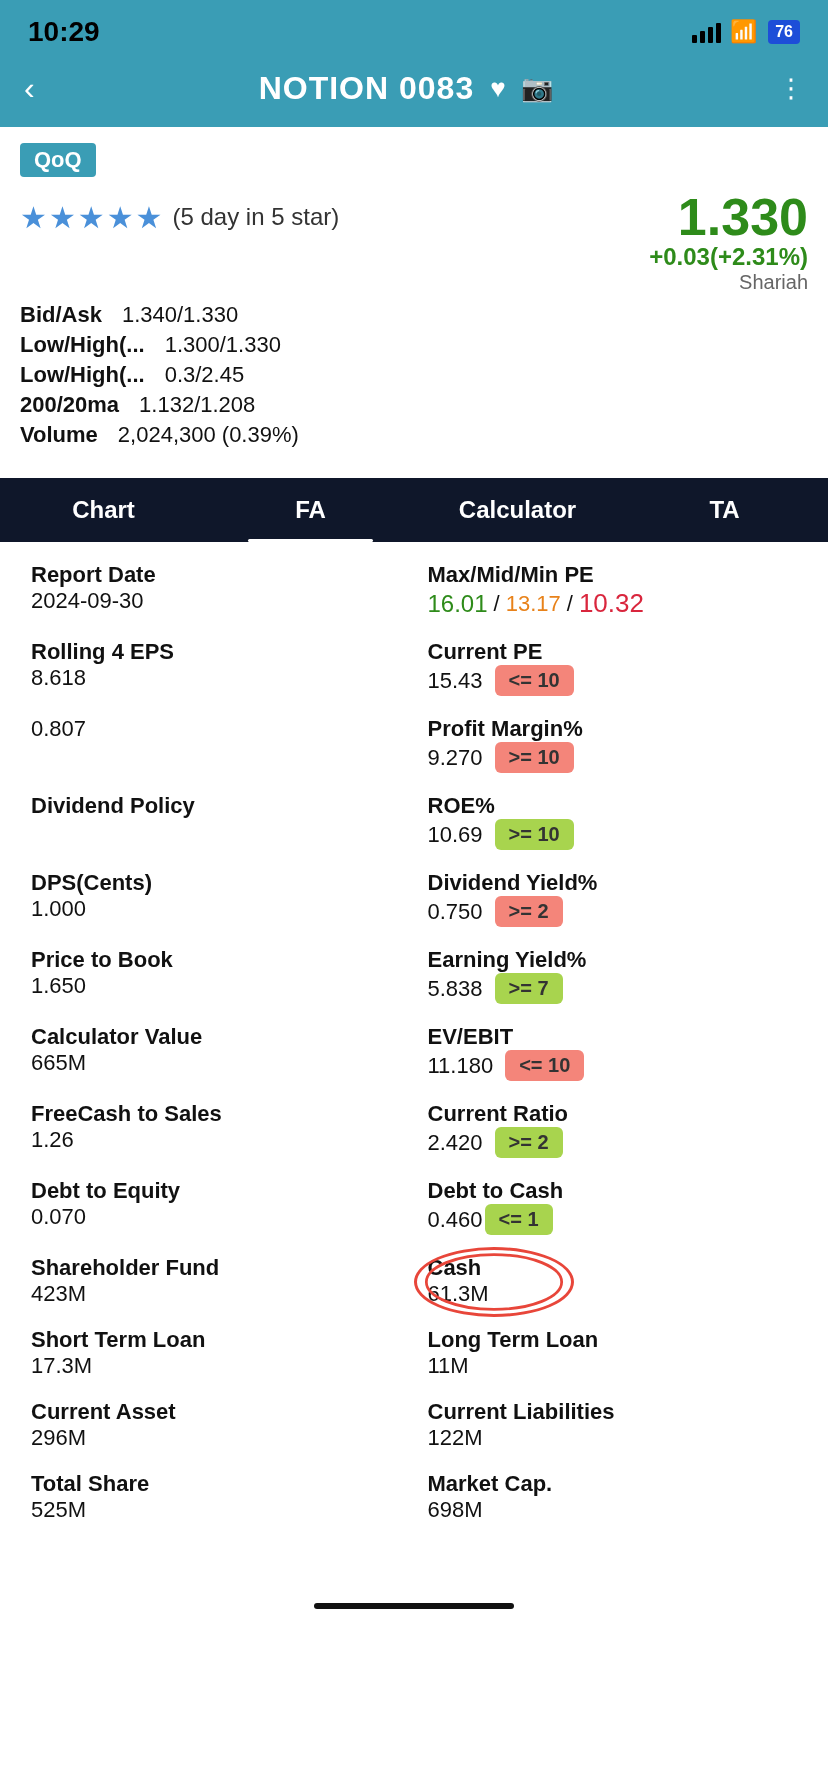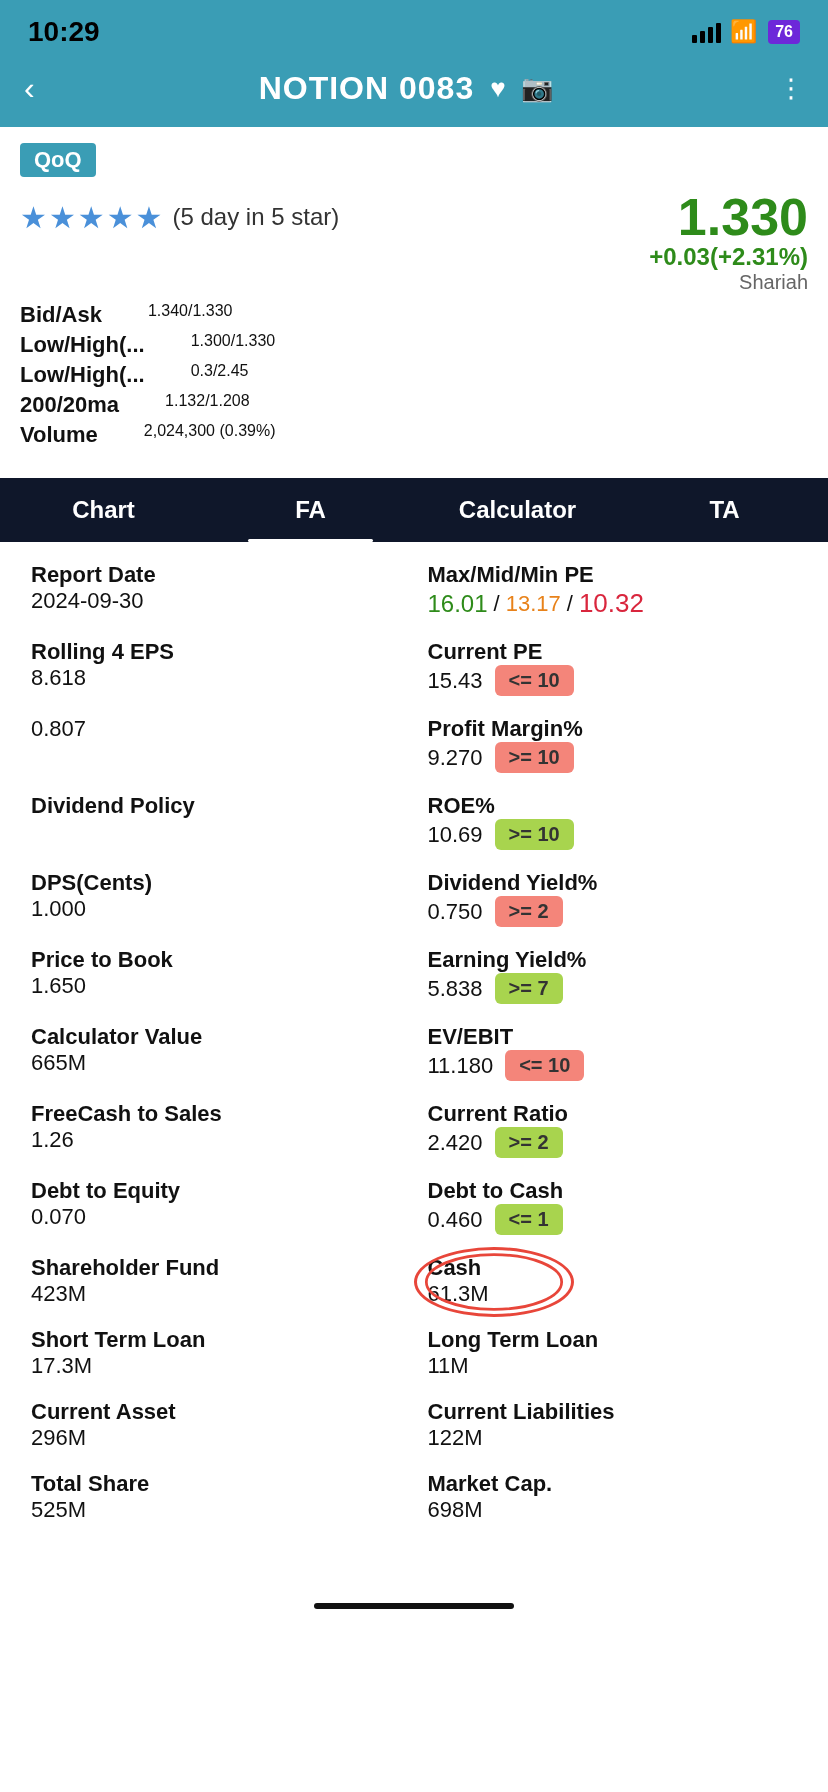--- a/index.html
+++ b/index.html
@@ -40,21 +40,21 @@
     .signal-bar {
       width: 5px;
       background: #000;
       border-radius: 1px;
     }
     .wifi-icon {
       font-size: 22px;
       color: #000;
     }
     .battery-box {
-      background: #6d28d9;
+      background: #1d4ed8;
       color: #fff;
       font-size: 16px;
       font-weight: 700;
       padding: 3px 7px;
       border-radius: 4px;
     }
 
     
     .header {
       background: #3a9db5;
@@ -129,23 +129,22 @@
       color: #666;
       font-size: 20px;
       text-align: right;
     }
     .data-label {
       font-size: 22px;
       font-weight: 700;
       color: #111;
     }
     .data-value {
-      font-size: 16px;
+      font-size: 22px;
       color: #111;
-      margin-left: 26px;
     }
 
     
     .tabs {
       background: #0f172a;
       display: flex;
       margin-top: 16px;
     }
     .tab {
       flex: 1;
@@ -442,21 +441,21 @@
     </div>
   </div>
 
   <div class="fa-row">
     <div class="fa-col">
       <div class="fa-label">Debt to Equity</div>
       <div class="fa-value">0.070</div>
     </div>
     <div class="fa-col">
       <div class="fa-label">Debt to Cash</div>
-      <div style="display:flex; align-items:center; gap:12px;">
+      <div style="display:flex; align-items:center; gap:2px;">
         <span class="fa-value">0.460</span>
         <span class="badge badge-green">&lt;= 1</span>
       </div>
     </div>
   </div>
 
   <div class="fa-row">
     <div class="fa-col">
       <div class="fa-label">Shareholder Fund</div>
       <div class="fa-value">423M</div>

